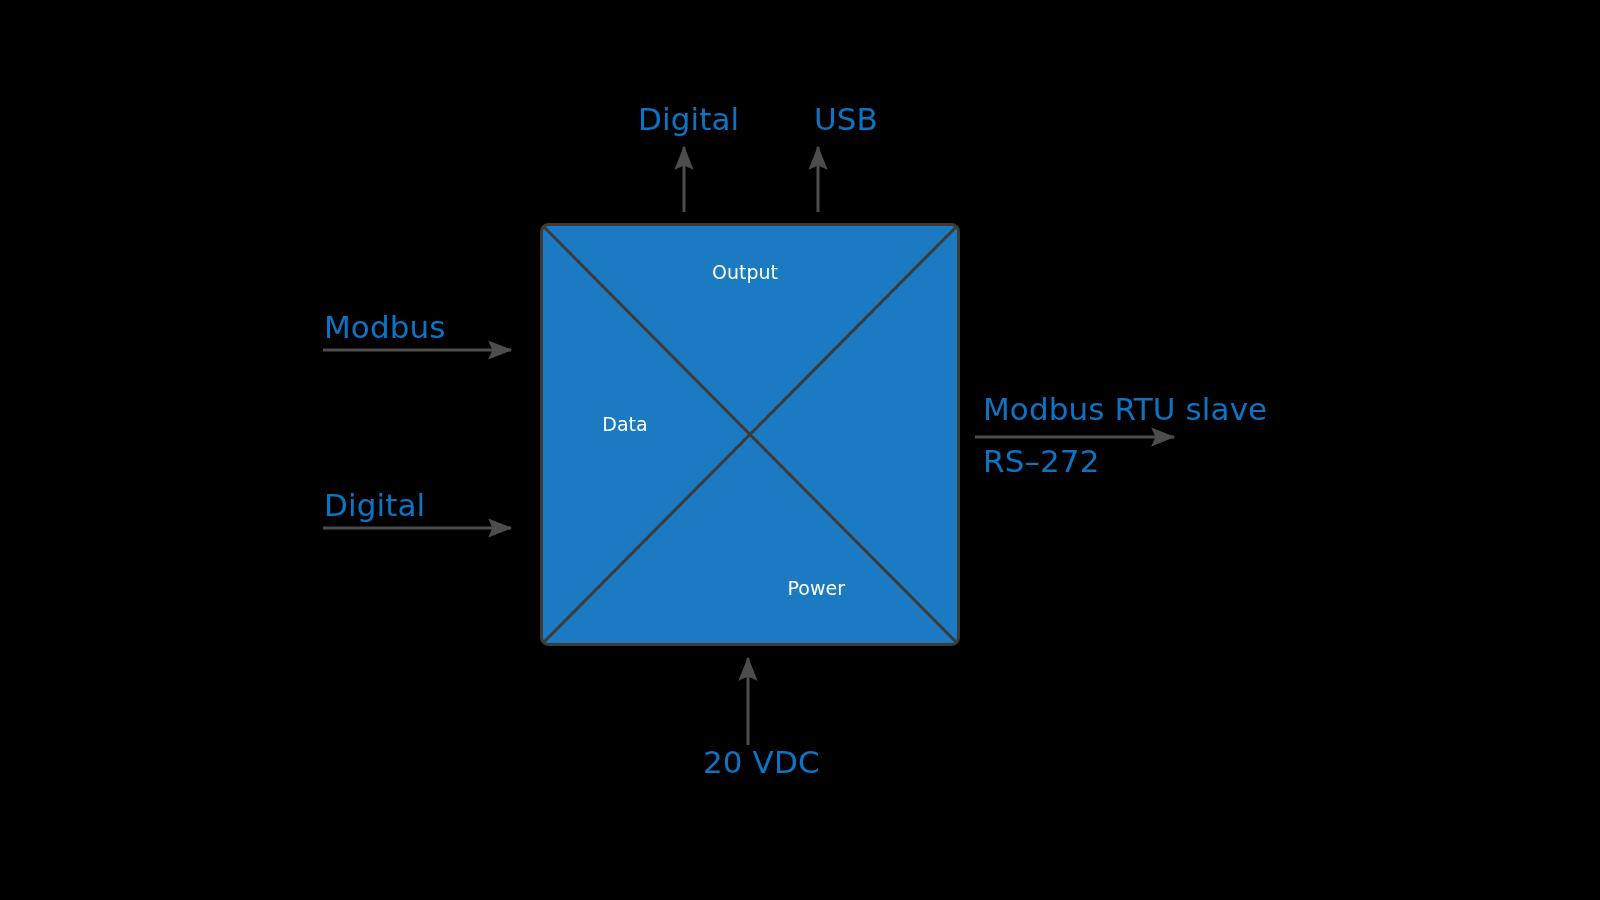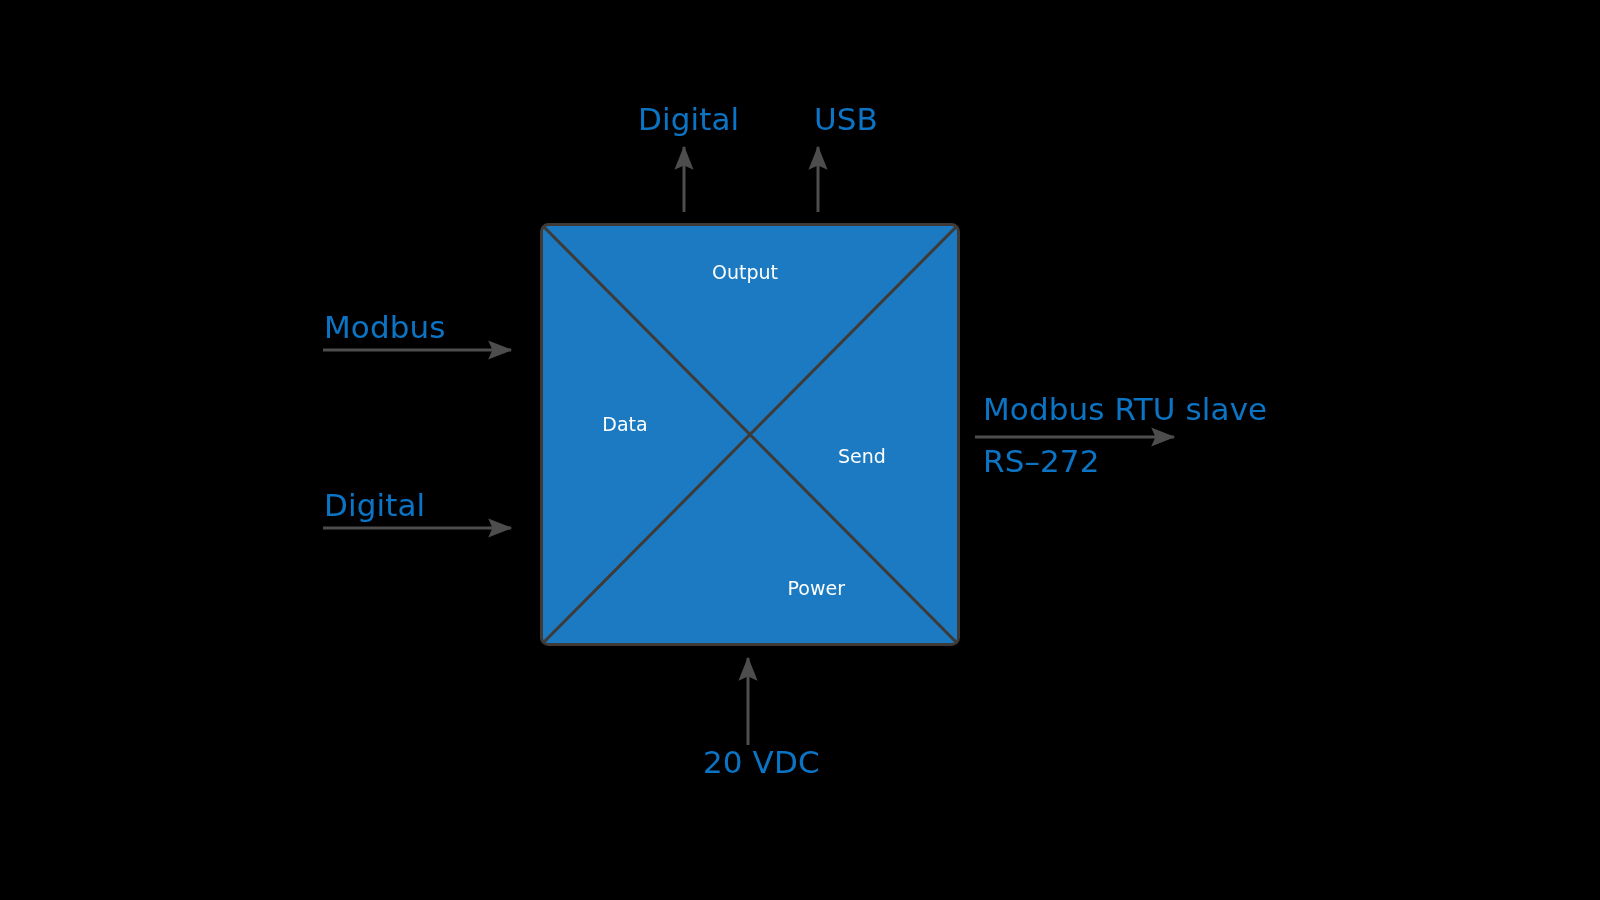--- a/index.html
+++ b/index.html
@@ -92,18 +92,17 @@
 
   <div class="lbl port-label" style="left:983px; top:443px;">RS–272</div>
 
   <div class="lbl port-label" style="left:703px; top:744px;">20 VDC</div>
 
   <div class="lbl block-label" style="left:645px; top:261px; width:200px;">Output</div>
 
   <div class="lbl block-label" style="left:545px; top:413px; width:160px;">Data</div>
 
   <div class="lbl block-label two-line" style="left:782px; top:392px; width:160px;">
-    <div>Send</div>
   </div>
 
   <div class="lbl block-label" style="left:645px; top:577px; width:200px;text-align:right;">Power</div>
 
 </div>
 
 </body></html>

